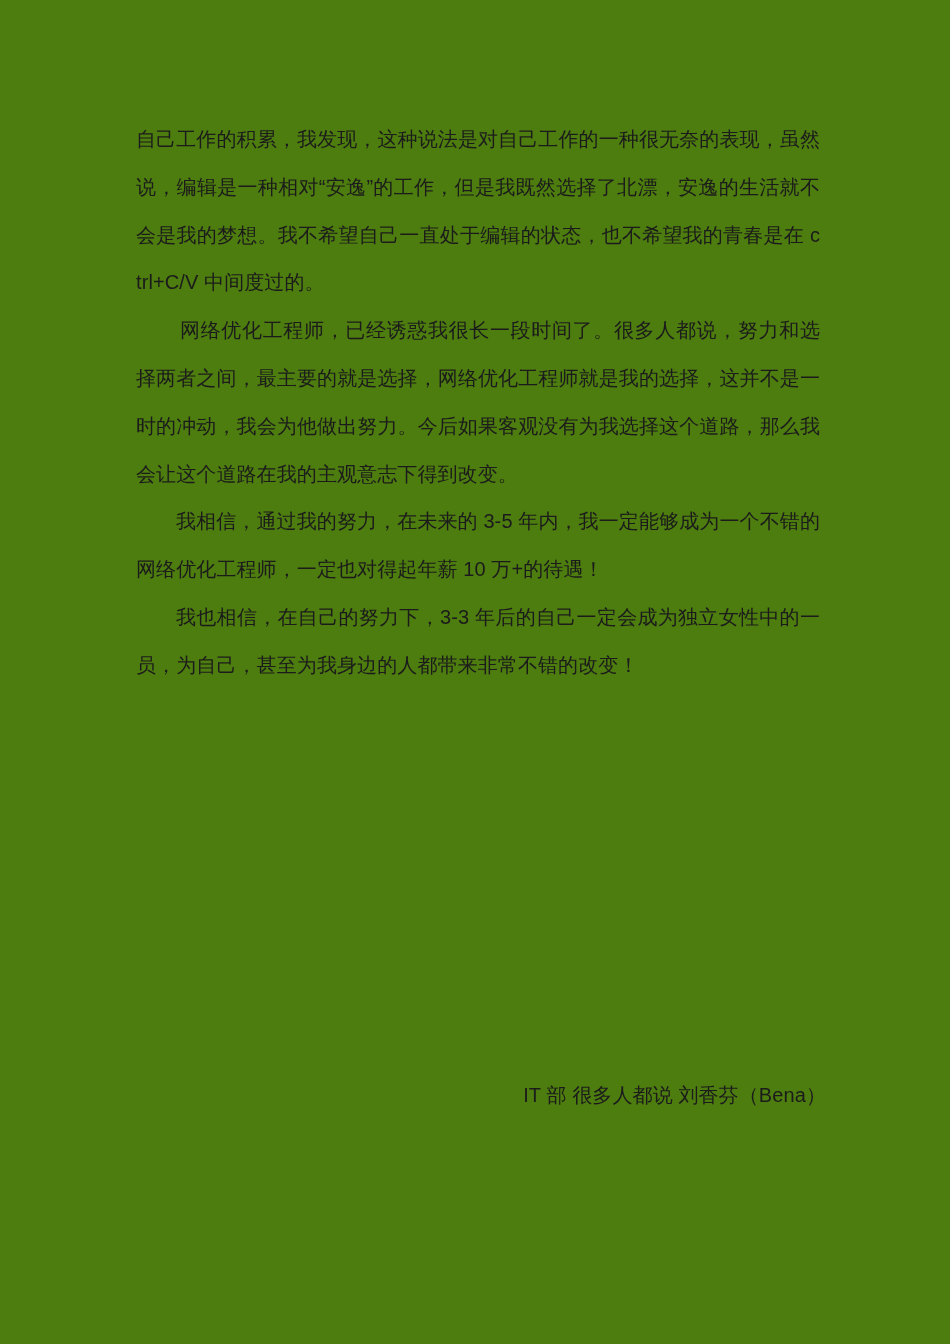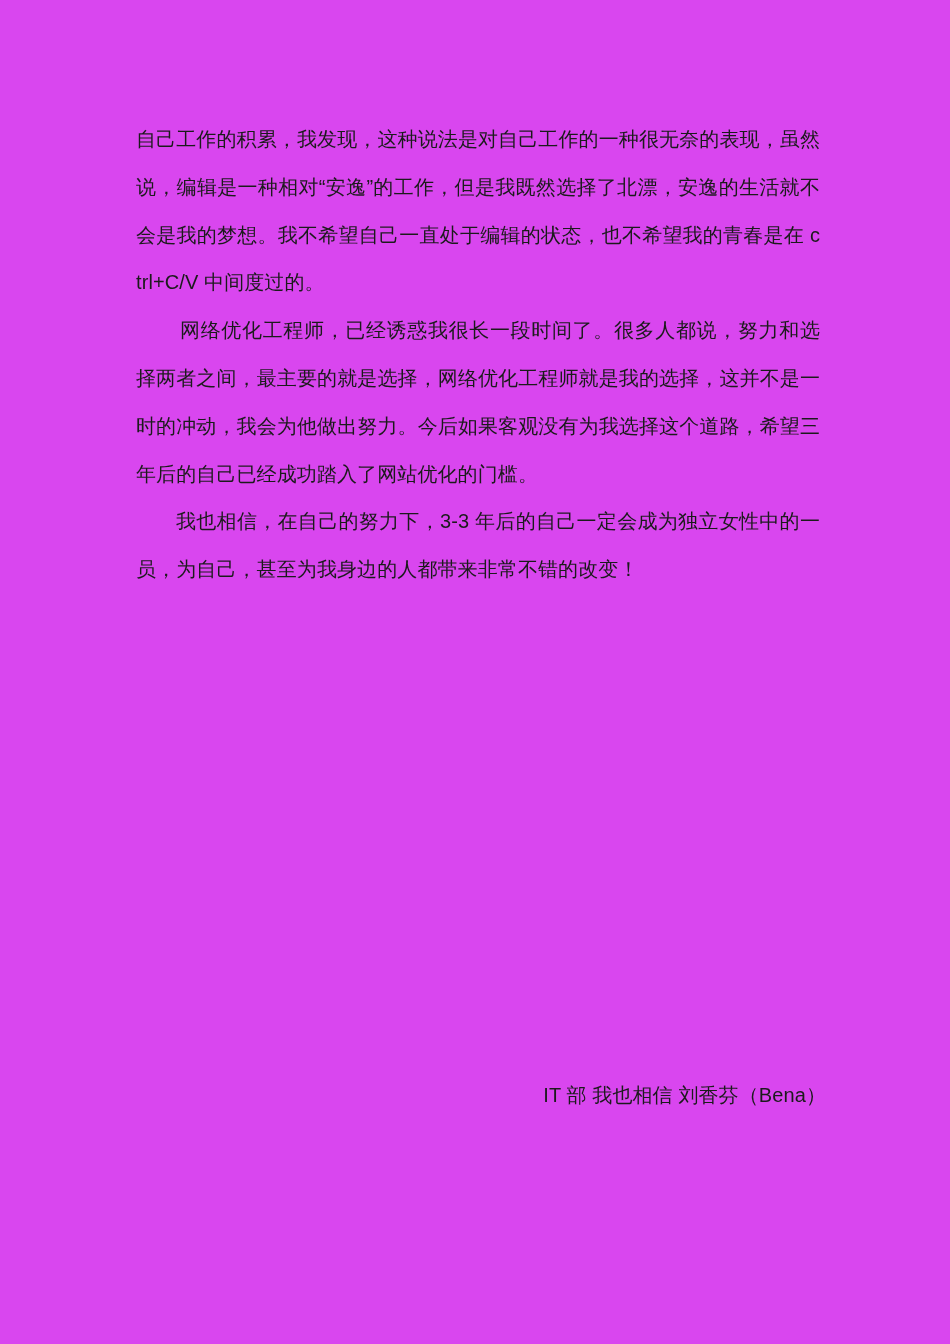--- a/index.html
+++ b/index.html
@@ -8,21 +8,21 @@
     background: #ffffff;
   }
   body {
     font-family: "Liberation Sans", "DejaVu Sans", sans-serif;
     -webkit-font-smoothing: antialiased;
   }
   .page {
     position: relative;
     width: 950px;
     height: 1344px;
-    background: #d946ef;
+    background: #4d7c0f;
     overflow: hidden;
     box-sizing: border-box;
   }
   .doc-body {
     position: absolute;
     left: 136px;
     top: 116px;
     width: 684px;
   }
   .para {
@@ -61,24 +61,25 @@
 </head>
 <body>
 
 <div class="page">
 
   <div class="doc-body">
 
     <p class="para">自己工作的积累，我发现，这种说法是对自己工作的一种很无奈的表现，虽然说，编辑是一种相对“安逸”的工作，但是我既然选择了北漂，安逸的生活就不会是我的梦想。我不希望自己一直处于编辑的状态，也不希望我的青春是在 ctrl+C/V 中间度过的。</p>
 
 
-    <p class="para indent-wide">网络优化工程师，已经诱惑我很长一段时间了。很多人都说，努力和选择两者之间，最主要的就是选择，网络优化工程师就是我的选择，这并不是一时的冲动，我会为他做出努力。今后如果客观没有为我选择这个道路，希望三年后的自己已经成功踏入了网站优化的门槛。</p>
+    <p class="para indent-wide">网络优化工程师，已经诱惑我很长一段时间了。很多人都说，努力和选择两者之间，最主要的就是选择，网络优化工程师就是我的选择，这并不是一时的冲动，我会为他做出努力。今后如果客观没有为我选择这个道路，那么我会让这个道路在我的主观意志下得到改变。</p>
 
+    <p class="para indent">我相信，通过我的努力，在未来的 3-5 年内，我一定能够成为一个不错的网络优化工程师，一定也对得起年薪 10 万+的待遇！</p>
 
     <p class="para indent">我也相信，在自己的努力下，3-3 年后的自己一定会成为独立女性中的一员，为自己，甚至为我身边的人都带来非常不错的改变！</p>
 
   </div>
 
   <div class="signature-block">
-    <p class="signature">IT 部 我也相信 刘香芬（Bena）</p>
+    <p class="signature">IT 部 很多人都说 刘香芬（Bena）</p>
   </div>
 
 </div>
 
 </body></html>

